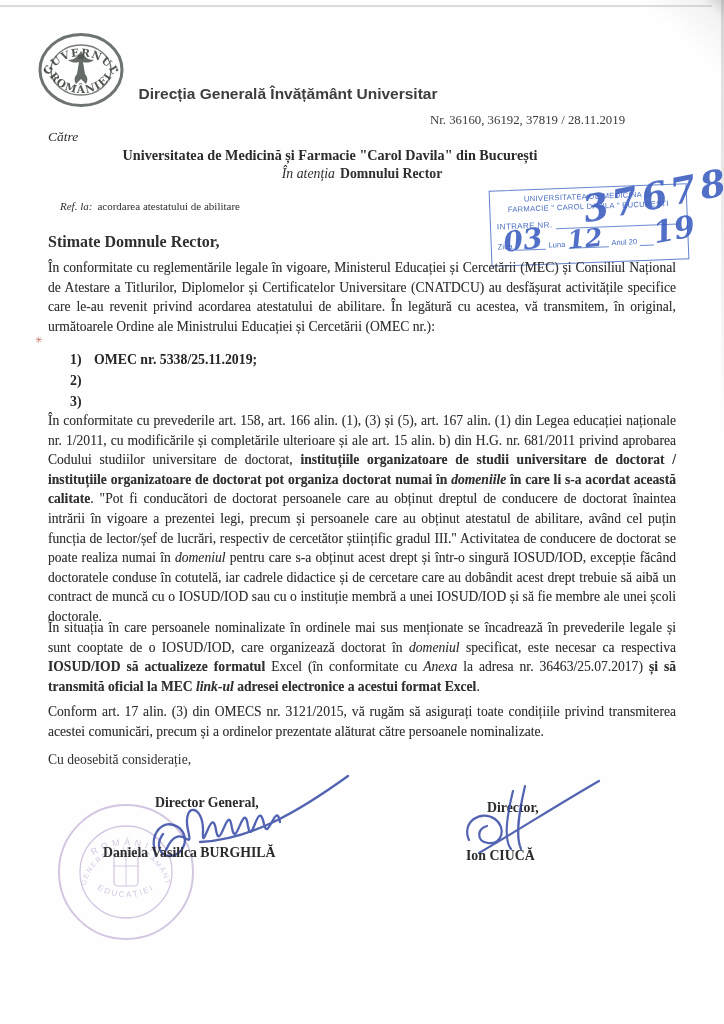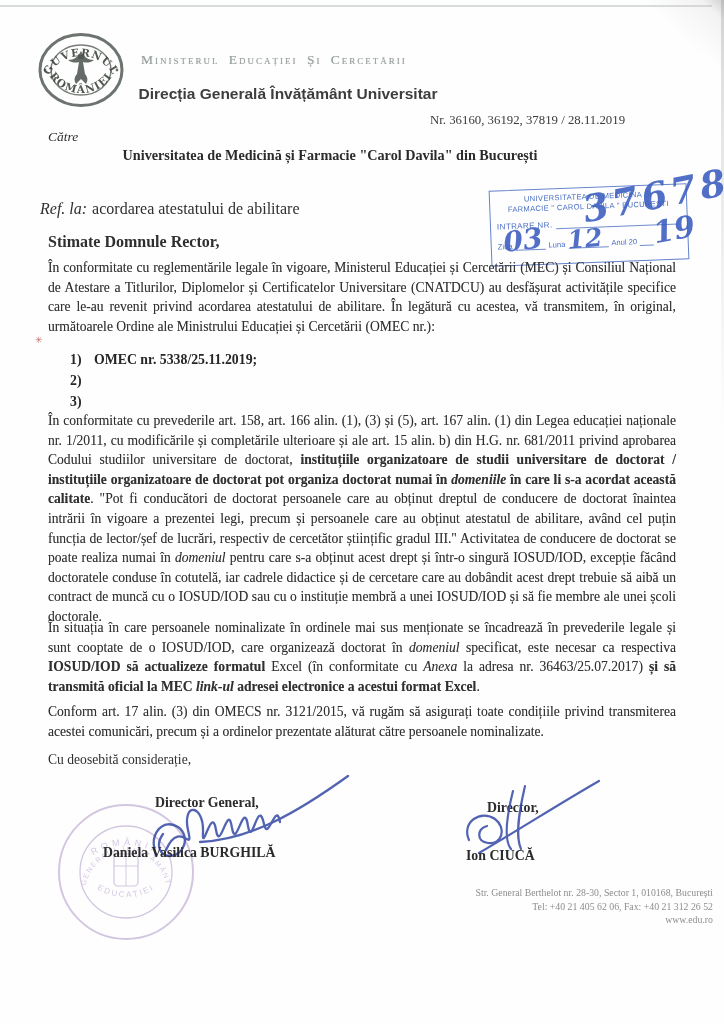--- a/index.html
+++ b/index.html
@@ -17,21 +17,21 @@
     background:linear-gradient(to bottom, rgba(150,150,150,.35), rgba(220,220,220,0));}
   
   .ministry{left:141px;top:52px;font-size:13.5px;letter-spacing:2px;word-spacing:4px;
     color:#98a09e;font-variant:small-caps;text-transform:capitalize;text-shadow:0 0 1px #c4cac8;}
   .directorate{left:0;top:85px;width:576px;text-align:center;
     font-family:"Liberation Sans", sans-serif;font-weight:bold;font-size:15.5px;color:#3d3d3d;}
   .regline{left:430px;top:113px;font-size:12.8px;color:#3a3a3a;}
   .to-label{left:48px;top:129px;font-style:italic;font-size:13.5px;}
   .addressee{left:0;top:147px;width:660px;text-align:center;font-weight:bold;font-size:14.2px;color:#2b2b2b;}
   .attention{left:0;top:166px;width:724px;text-align:center;font-size:13.8px;}
-  .ref-line{left:40px;top:200px;font-size:16px;text-align:center;}
+  .ref-line{left:60px;top:200px;font-size:11px;text-align:center;}
   .salutation{left:48px;top:233px;font-weight:bold;font-size:16px;}
   
   .para{left:48px;width:628px;font-size:13.6px;line-height:19.6px;text-align:justify;color:#303030;
     text-shadow:0 0 .4px rgba(40,40,40,.35);}
   .p1{top:258px;}
   .list{left:70px;top:349px;font-weight:bold;font-size:13.8px;color:#262626;}
   .list-row{display:flex;line-height:21px;}
   .list-marker{width:24px;}
   .p2{top:411px;}
   .p3{top:618px;}
@@ -86,26 +86,28 @@
     <text font-size="10.5" font-weight="bold" font-family="DejaVu Serif, serif" fill="#3e453f" letter-spacing="1.2" opacity="0.9">
       <textPath href="#sealTopArc" startOffset="50%" text-anchor="middle">GUVERNUL</textPath>
     </text>
     <text font-size="10.5" font-weight="bold" font-family="DejaVu Serif, serif" fill="#3e453f" letter-spacing="1.2" opacity="0.9">
       <textPath href="#sealBotArc" startOffset="50%" text-anchor="middle">ROMÂNIEI</textPath>
     </text>
     <path opacity="0.85" fill="#4a514b" d="M44,20 C41,26 37,29 31,29 C35,32 39,32 42,31 L40,43 C37,46 37,50 39,53 L44,48 L49,53 C51,50 51,46 48,43 L46,31 C49,32 53,32 57,29 C51,29 47,26 44,20 Z"></path>
     <rect x="41" y="24" width="6" height="4" fill="#4a514b" opacity="0.7"></rect>
   </svg>
 
-  <div class="abs ministry">Ministerul Educației și Cercetării</div>
   <div class="abs directorate">Direcția Generală Învățământ Universitar</div>
   <div class="abs regline">Nr. 36160, 36192, 37819 / 28.11.2019</div>
   <div class="abs to-label">Către</div>
   <div class="abs addressee">Universitatea de Medicină și Farmacie "Carol Davila" din București</div>
 
+  <div class="abs attention">
+    <span class="rt-i gap">În atenția</span><span class="rt-b">Domnului Rector</span>
+  </div>
 
   <div class="abs entry-stamp">
     <div class="es-line">UNIVERSITATEA DE MEDICINA ȘI</div>
     <div class="es-line">FARMACIE " CAROL DAVILA " BUCUREȘTI</div>
     <div class="es-row">
       <span>INTRARE NR.</span>
       <span class="es-ul" style="flex:1"></span>
     </div>
     <div class="es-row2">
       <span>Ziua</span>
@@ -183,19 +185,14 @@
   <svg class="abs sig-svg" style="left:455px;top:778px;" width="150" height="90" viewBox="0 0 150 90">
     <g fill="none" stroke="#3b4ea8" stroke-width="2.2" stroke-linecap="round" opacity="0.88">
       <path d="M14,62 C6,44 26,31 40,41 C52,50 47,67 33,65 C21,63 22,51 32,48"></path>
       <path d="M58,13 C52,37 48,61 56,71"></path>
       <path d="M70,8 C64,34 60,58 66,71"></path>
       <path d="M24,75 C70,48 104,26 144,3"></path>
     </g>
   </svg>
   <div class="abs sig-name sig-name-right">Ion CIUCĂ</div>
 
-  <div class="abs footer">
-    <div>Str. General Berthelot nr. 28-30, Sector 1, 010168, București</div>
-    <div>Tel: +40 21 405 62 06, Fax: +40 21 312 26 52</div>
-    <div>www.edu.ro</div>
-  </div>
 
 </div>
 
 </body></html>

